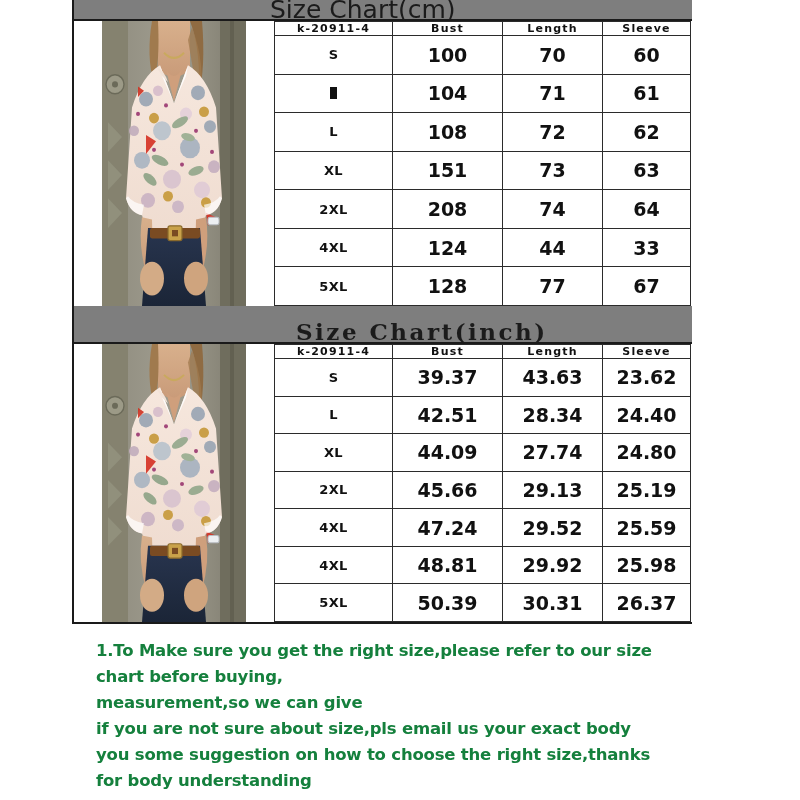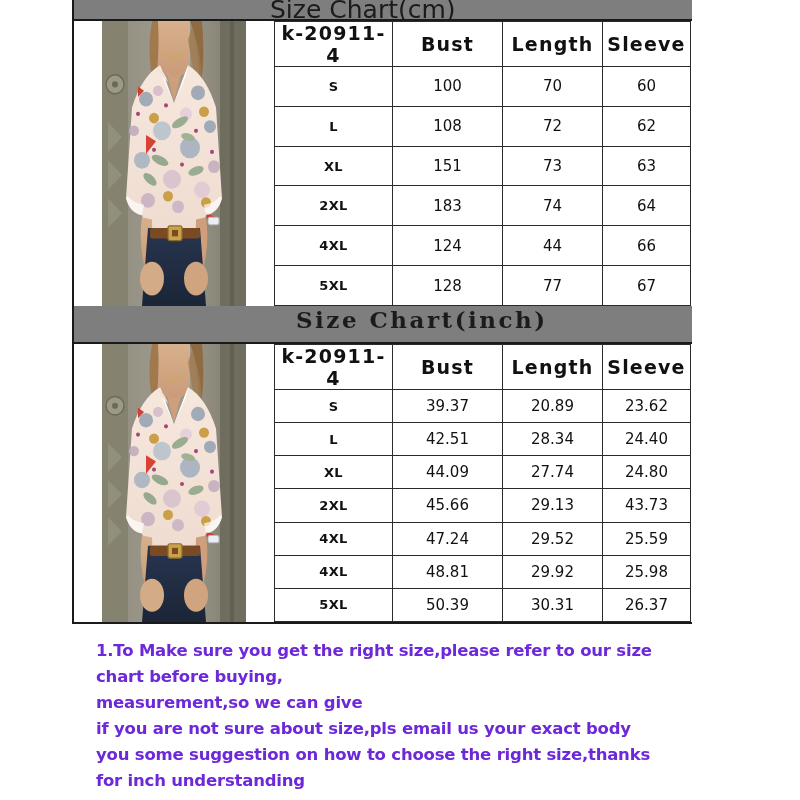--- a/index.html
+++ b/index.html
@@ -53,21 +53,21 @@
   .title-cm {
     left: 196px;
     top: -5px;
     font-size: 25px;
     font-family: "DejaVu Sans", sans-serif;
     font-weight: 400;
     letter-spacing: 0px;
   }
   .title-inch {
     left: 222px;
-    top: 0;
+    top: 12px;
     font-size: 23px;
     font-family: "DejaVu Serif", serif;
     font-weight: 700;
     letter-spacing: 2.5px;
   }
 
   
   .section {
     position: absolute;
     left: 0px;
@@ -115,31 +115,31 @@
     font-family: "DejaVu Sans", sans-serif;
     padding: 0;
   }
   table.size-table .col-size   { width: 118px; }
   table.size-table .col-bust   { width: 110px; }
   table.size-table .col-length { width: 100px; }
   table.size-table .col-sleeve { width: 88px;  }
 
   table.size-table thead td {
     font-weight: 700;
-    font-size: 19px;
+    font-size: 11px;
     letter-spacing: 1.2px;
   }
   table.size-table tbody td.cell-size {
     font-weight: 700;
     font-size: 13px;
     letter-spacing: 0.3px;
   }
   table.size-table tbody td.cell-val {
-    font-weight: 400;
-    font-size: 15px;
+    font-weight: 700;
+    font-size: 19px;
   }
   
   .glyph-block {
     display: inline-block;
     width: 7px;
     height: 12px;
     background: #111111;
     vertical-align: -1px;
     font-size: 0;
   }
@@ -155,21 +155,21 @@
     border-top: 2px solid #1a1a1a;
     background: #ffffff;
     padding: 14px 12px 0 22px;
   }
   .notes p {
     margin: 0;
     font-family: "DejaVu Sans", sans-serif;
     font-weight: 700;
     font-size: 16.5px;
     line-height: 26px;
-    color: #6d28d9;
+    color: #15803d;
     letter-spacing: -0.2px;
     white-space: nowrap;
   }
 </style>
 </head>
 <body>
 
 <div id="page">
   <div class="frame">
 
@@ -307,42 +307,48 @@
           </tr>
         </thead>
         <tbody>
           <tr>
             <td class="cell-size">S</td>
             <td class="cell-val">100</td>
             <td class="cell-val">70</td>
             <td class="cell-val">60</td>
           </tr>
           <tr>
+            <td class="cell-size"><span class="glyph-block"></span></td>
+            <td class="cell-val">104</td>
+            <td class="cell-val">71</td>
+            <td class="cell-val">61</td>
+          </tr>
+          <tr>
             <td class="cell-size">L</td>
             <td class="cell-val">108</td>
             <td class="cell-val">72</td>
             <td class="cell-val">62</td>
           </tr>
           <tr>
             <td class="cell-size">XL</td>
             <td class="cell-val">151</td>
             <td class="cell-val">73</td>
             <td class="cell-val">63</td>
           </tr>
           <tr>
             <td class="cell-size">2XL</td>
-            <td class="cell-val">183</td>
+            <td class="cell-val">208</td>
             <td class="cell-val">74</td>
             <td class="cell-val">64</td>
           </tr>
           <tr>
             <td class="cell-size">4XL</td>
             <td class="cell-val">124</td>
             <td class="cell-val">44</td>
-            <td class="cell-val">66</td>
+            <td class="cell-val">33</td>
           </tr>
           <tr>
             <td class="cell-size">5XL</td>
             <td class="cell-val">128</td>
             <td class="cell-val">77</td>
             <td class="cell-val">67</td>
           </tr>
         </tbody>
       </table>
     </div>
@@ -436,40 +442,40 @@
             <td>k-20911-4</td>
             <td>Bust</td>
             <td>Length</td>
             <td>Sleeve</td>
           </tr>
         </thead>
         <tbody>
           <tr>
             <td class="cell-size">S</td>
             <td class="cell-val">39.37</td>
-            <td class="cell-val">20.89</td>
+            <td class="cell-val">43.63</td>
             <td class="cell-val">23.62</td>
           </tr>
           <tr>
             <td class="cell-size">L</td>
             <td class="cell-val">42.51</td>
             <td class="cell-val">28.34</td>
             <td class="cell-val">24.40</td>
           </tr>
           <tr>
             <td class="cell-size">XL</td>
             <td class="cell-val">44.09</td>
             <td class="cell-val">27.74</td>
             <td class="cell-val">24.80</td>
           </tr>
           <tr>
             <td class="cell-size">2XL</td>
             <td class="cell-val">45.66</td>
             <td class="cell-val">29.13</td>
-            <td class="cell-val">43.73</td>
+            <td class="cell-val">25.19</td>
           </tr>
           <tr>
             <td class="cell-size">4XL</td>
             <td class="cell-val">47.24</td>
             <td class="cell-val">29.52</td>
             <td class="cell-val">25.59</td>
           </tr>
           <tr>
             <td class="cell-size">4XL</td>
             <td class="cell-val">48.81</td>
@@ -485,18 +491,18 @@
         </tbody>
       </table>
     </div>
 
     <div class="notes">
       <p>1.To Make sure you get the right size,please refer to our size</p>
       <p>chart before buying,</p>
       <p>measurement,so we can give</p>
       <p>if you are not sure about size,pls email us your exact body</p>
       <p>you some suggestion on how to choose the right size,thanks</p>
-      <p>for inch understanding</p>
+      <p>for body understanding</p>
       <p>2.Mansual measurement may exsit 2~4cm difference</p>
     </div>
 
   </div>
 </div>
 
 </body></html>

